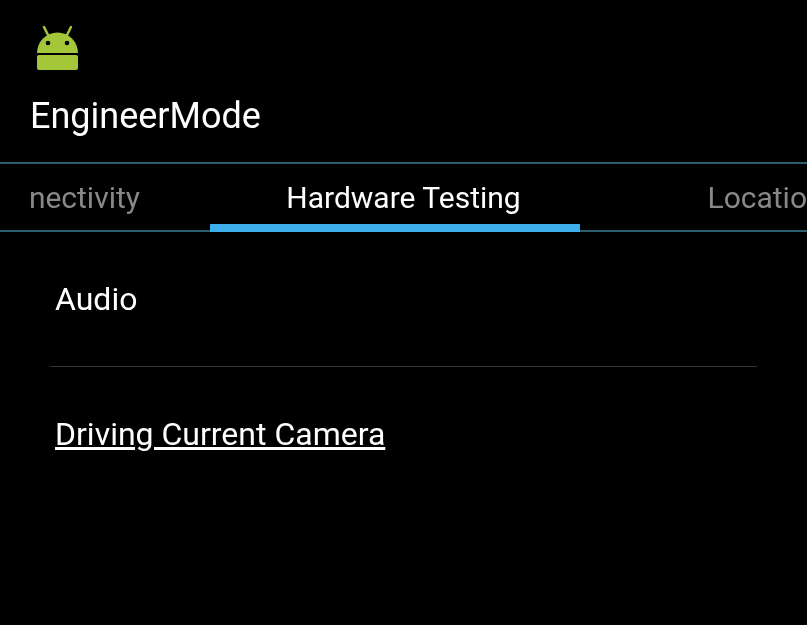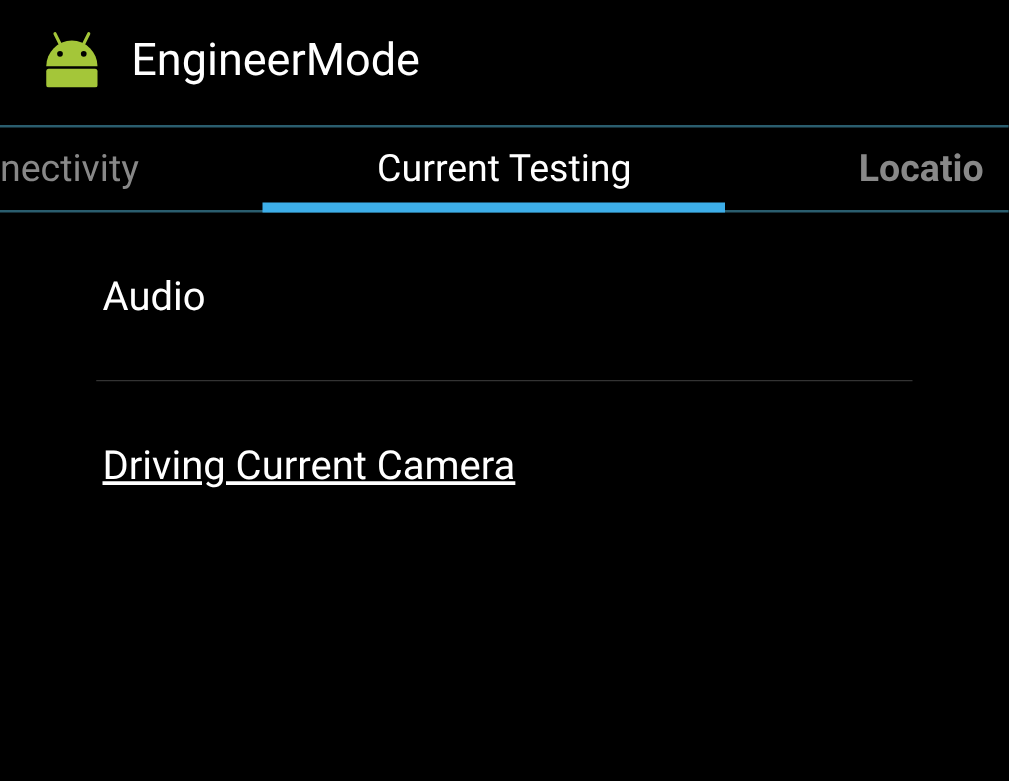--- a/index.html
+++ b/index.html
@@ -10,23 +10,23 @@
     body {
       width: 807px;
       height: 625px;
       background: #000000;
       font-family: Roboto, "Helvetica Neue", Arial, sans-serif;
       overflow: hidden;
       color: #ffffff;
     }
     .header {
       display: flex;
-      align-items: center;
       padding: 20px 30px 25px 30px;
       gap: 20px;
+      flex-direction: column;
     }
     .android-icon {
       width: 55px;
       height: 55px;
       display: flex;
       align-items: center;
       justify-content: center;
     }
     .app-title {
       font-size: 36px;
@@ -47,45 +47,45 @@
       justify-content: center;
       font-size: 30px;
       font-weight: 400;
       color: #888888;
       cursor: pointer;
       white-space: nowrap;
       position: relative;
     }
     .tab-left {
       width: 140px;
-      justify-content: flex-start;
-      padding-left: 0;
+      justify-content: flex-end;
+      padding-left: 12px;
       overflow: hidden;
     }
     .tab-center {
       flex: 1;
       color: #ffffff;
       justify-content: center;
     }
     .tab-right {
       width: 140px;
+      justify-content: flex-end;
       padding-right: 0;
       overflow: hidden;
-      font-weight: bold;
     }
     .tab-indicator {
       position: absolute;
       bottom: -2px;
       left: 210px;
       width: 370px;
       height: 8px;
       background: #3daee9;
     }
     .list {
-      padding: 0 77px;
+      padding: 0 50px;
     }
     .list-item {
       padding: 48px 0 48px 5px;
       border-bottom: 1px solid #333333;
       font-size: 32px;
       color: #ffffff;
       cursor: pointer;
     }
     .list-item:last-child {
       border-bottom: none;
@@ -109,21 +109,21 @@
     </svg>
   </div>
   <div class="app-title">EngineerMode</div>
 </div>
 
 <div class="tab-bar">
   <div class="tab tab-left">
     <span>nectivity</span>
   </div>
   <div class="tab tab-center">
-    <span>Current Testing</span>
+    <span>Hardware Testing</span>
   </div>
   <div class="tab tab-right">
     <span>Locatio</span>
   </div>
   <div class="tab-indicator"></div>
 </div>
 
 <div class="list">
   <div class="list-item">
     <span>Audio</span>

